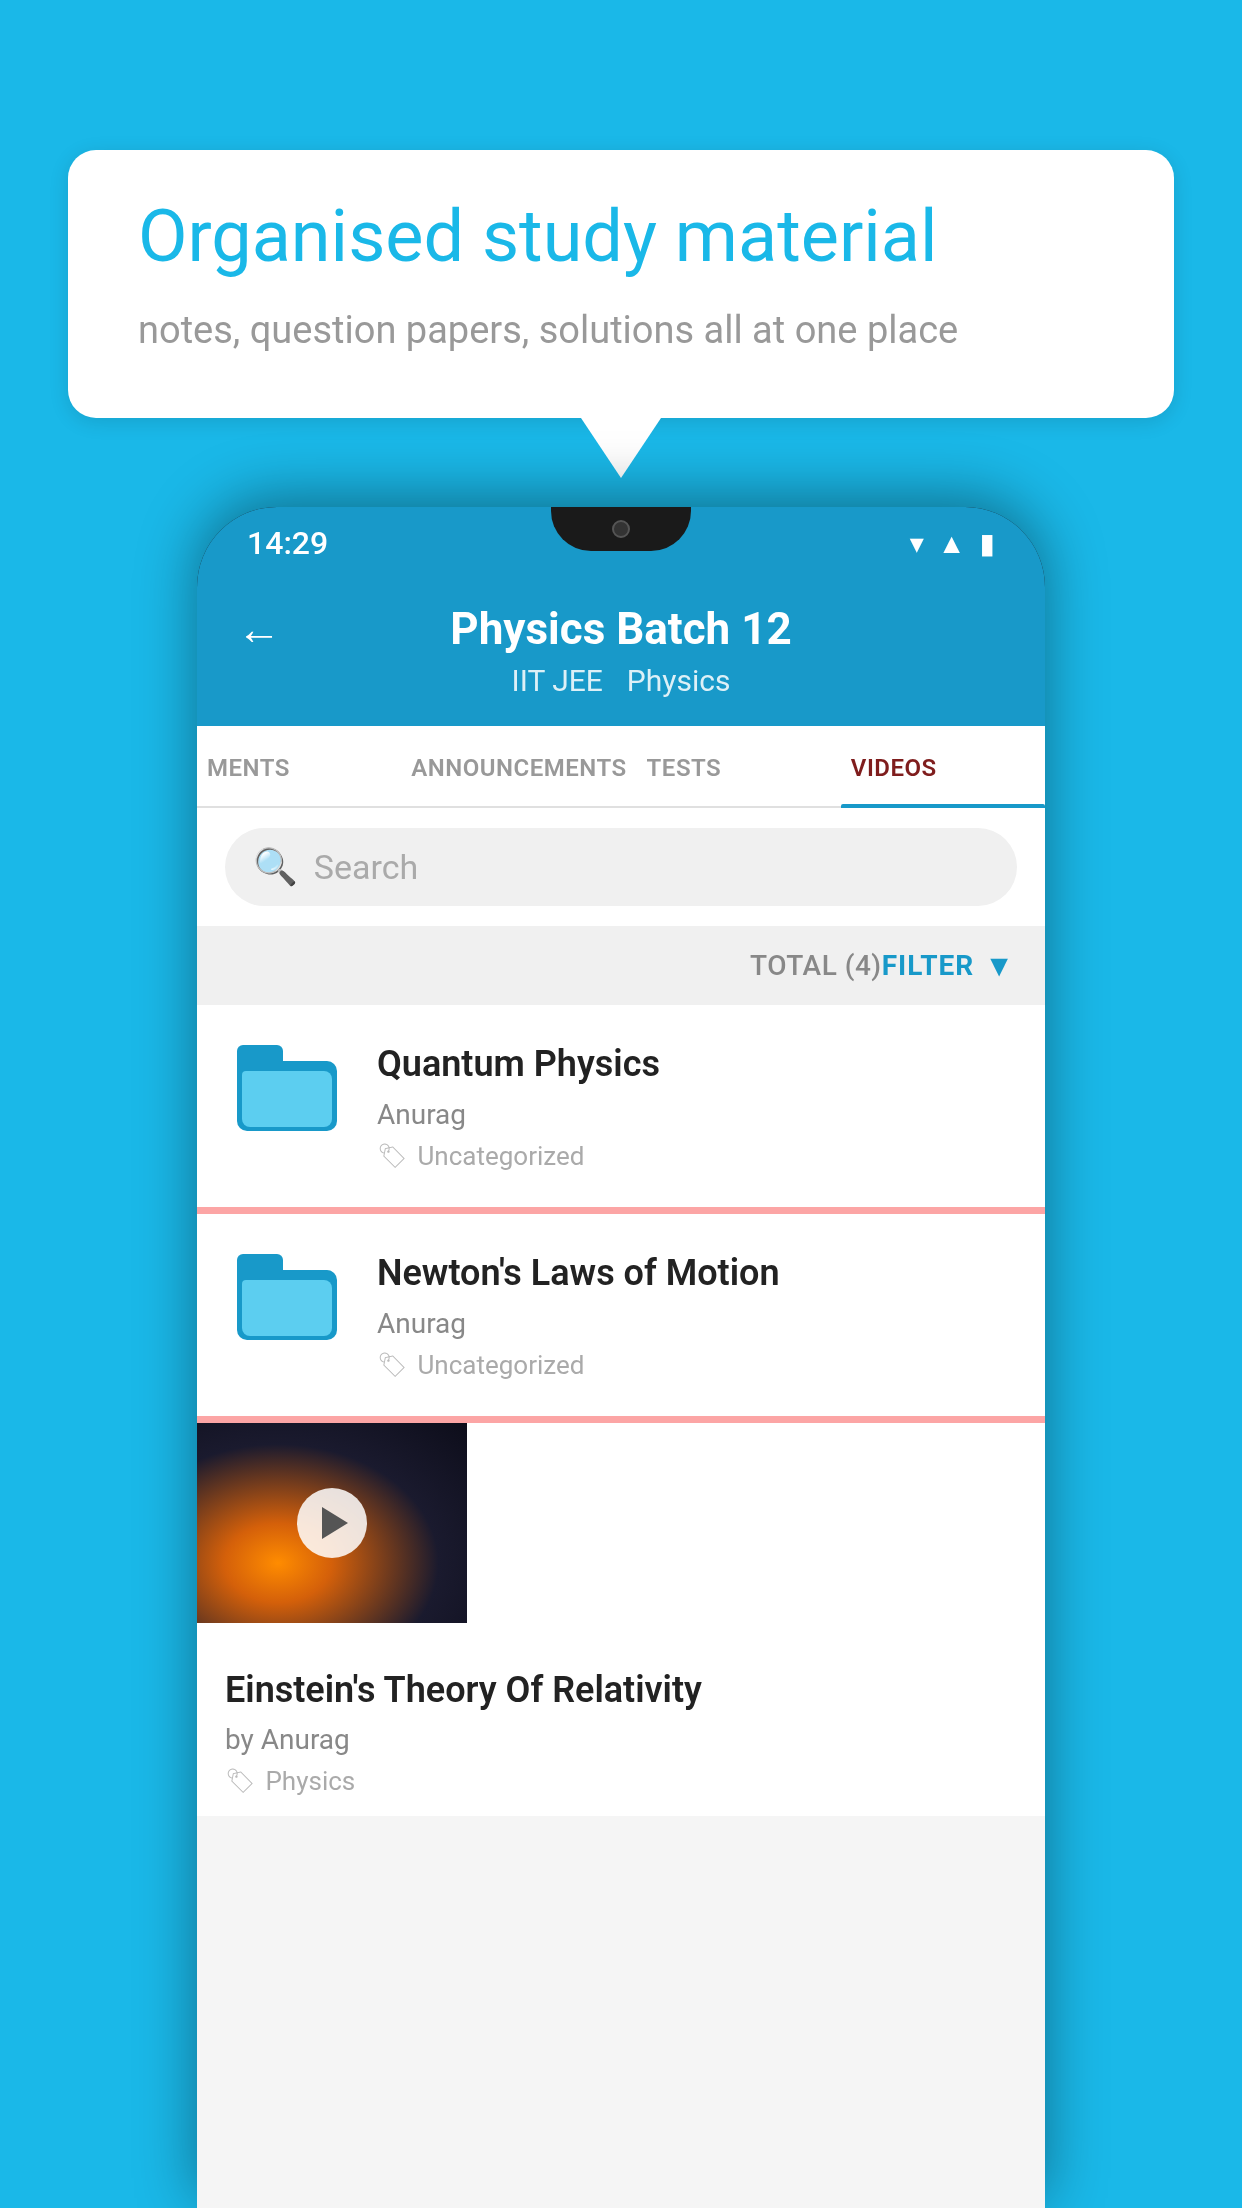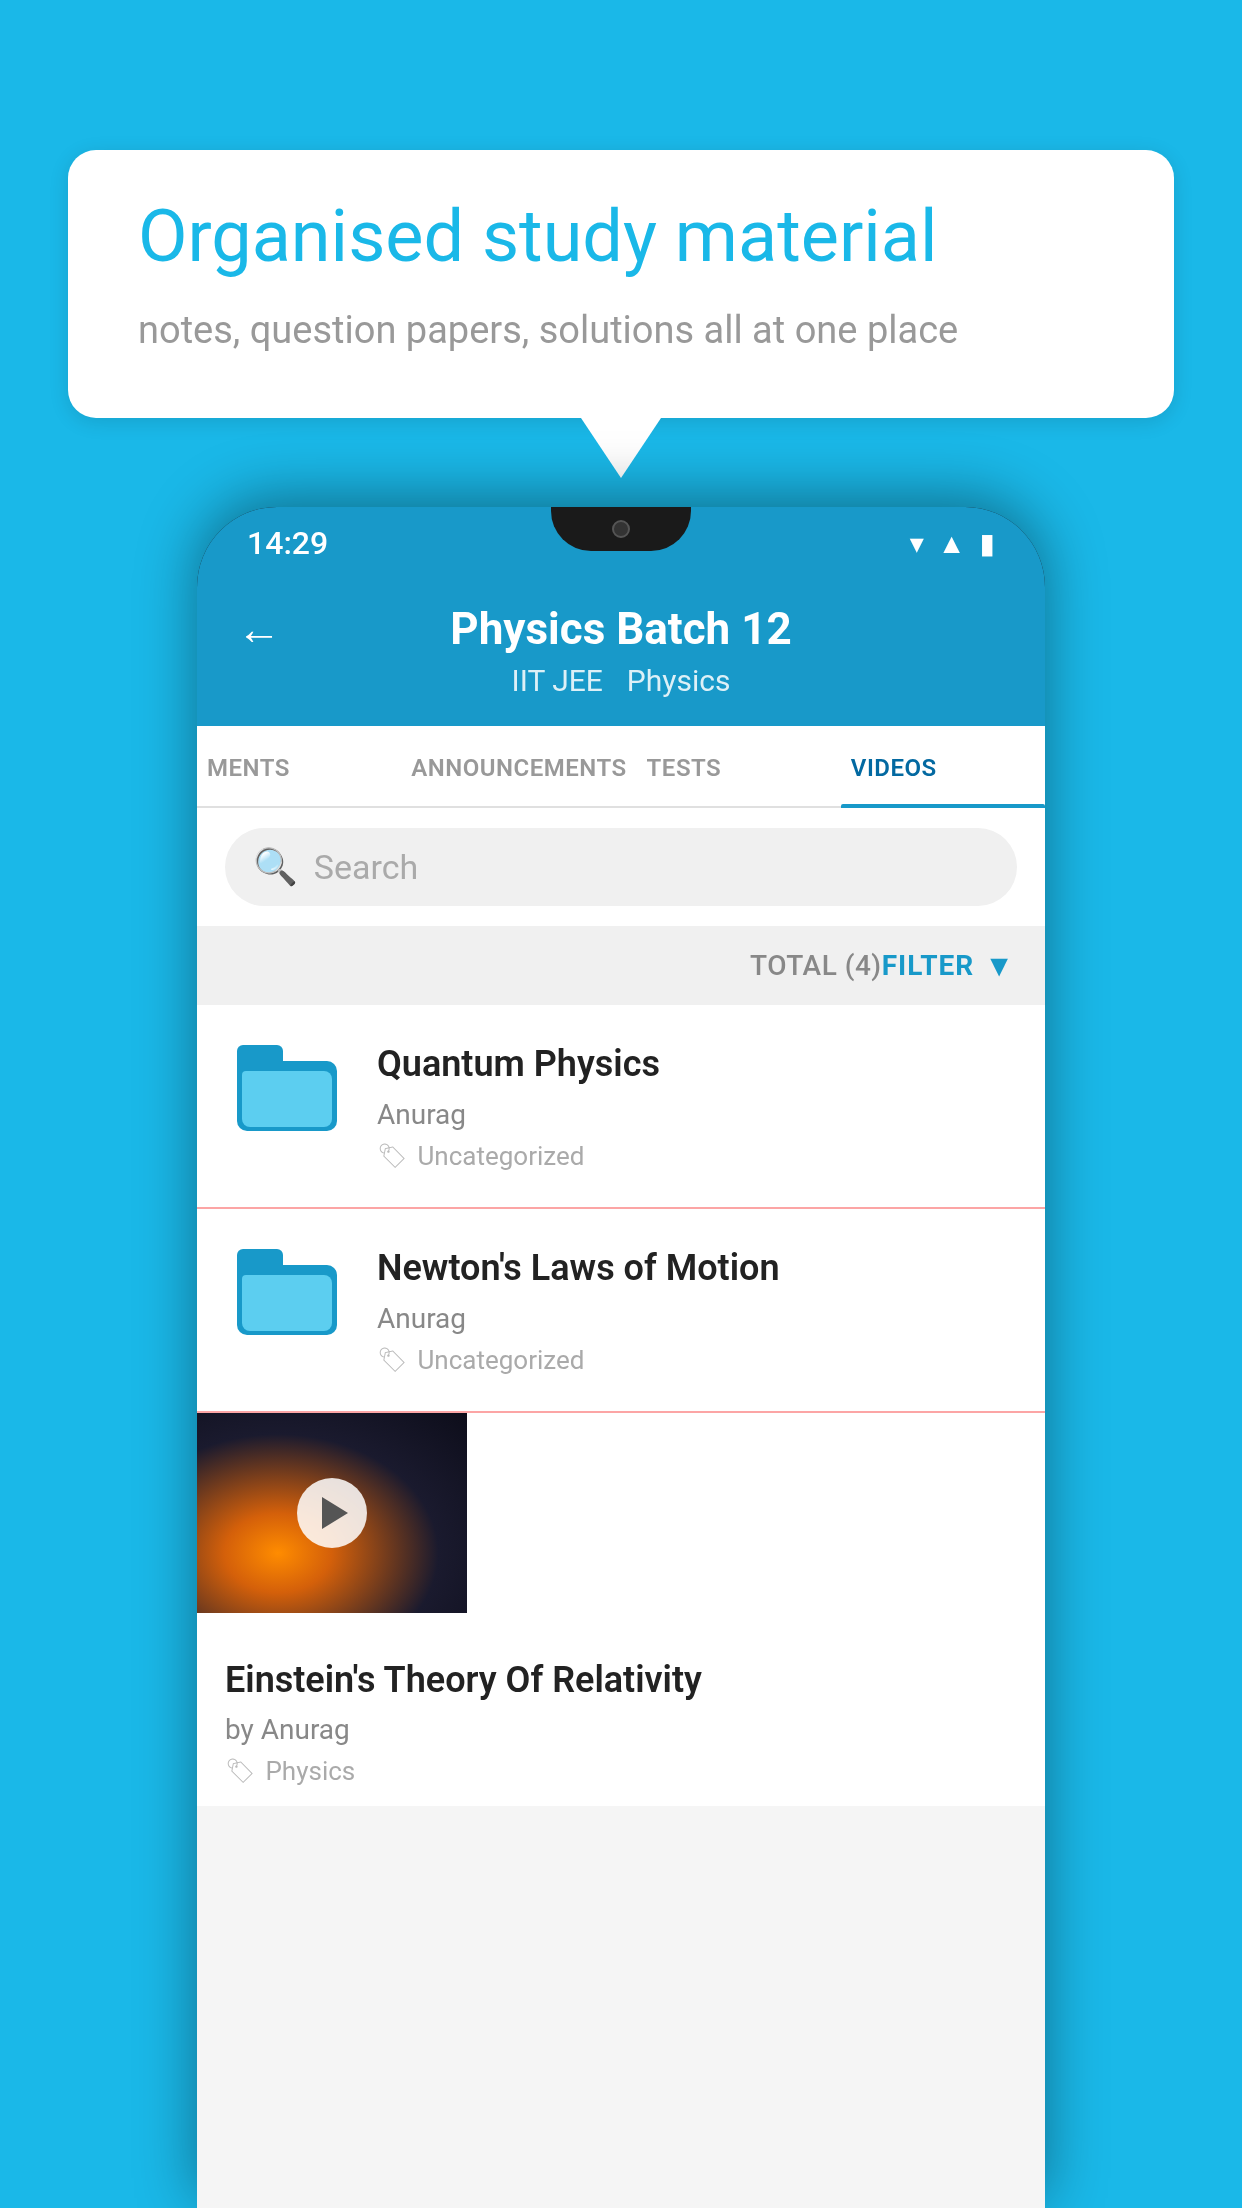--- a/index.html
+++ b/index.html
@@ -168,21 +168,21 @@
       font-size: 24px;
       font-weight: 600;
       color: #999;
       letter-spacing: 0.5px;
       cursor: pointer;
       position: relative;
       white-space: nowrap;
     }
 
     .tab.active {
-      color: #0369a1;
+      color: #7f1d1d;
     }
 
     .tab.active::after {
       content: '';
       position: absolute;
       bottom: -2px;
       left: 0;
       right: 0;
       height: 4px;
       background: #1899c9;
@@ -254,21 +254,21 @@
 
     
     .video-list {
       background: white;
     }
 
     .video-item {
       display: flex;
       align-items: flex-start;
       padding: 36px 30px;
-      border-bottom: 2px solid #fca5a5;
+      border-bottom: 7px solid #fca5a5;
       gap: 30px;
       cursor: pointer;
       background: white;
     }
 
     .video-thumb {
       width: 120px;
       height: 100px;
       flex-shrink: 0;
       display: flex;

